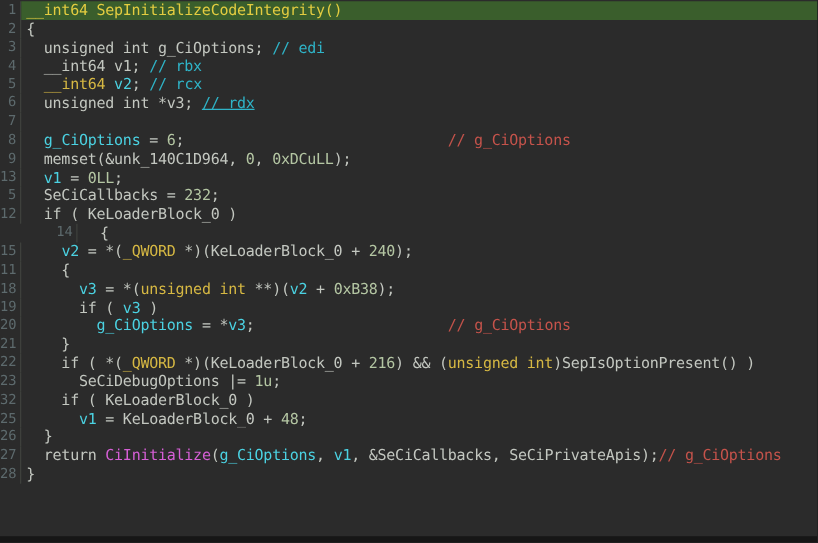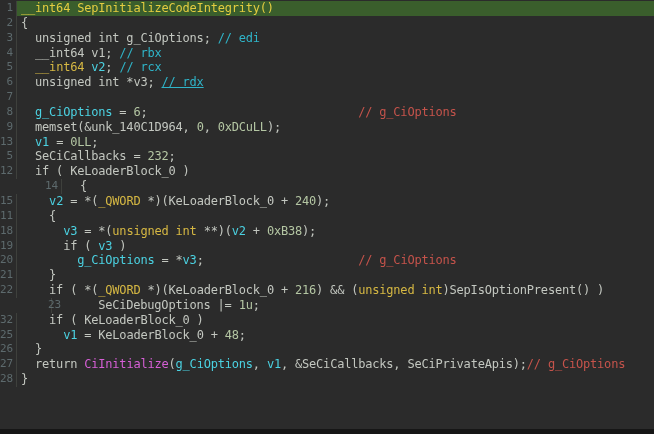--- a/index.html
+++ b/index.html
@@ -74,21 +74,21 @@
       <div class="row"><span class="ln" style="color: rgb(93, 106, 109); border-right-color: rgb(62, 64, 60);">5</span><span class="lc"><span style="color: rgb(195, 199, 192);">  SeCiCallbacks = </span><span style="color: rgb(180, 198, 163);">232</span><span style="color: rgb(195, 199, 192);">;</span></span></div>
       <div class="row"><span class="ln" style="color: rgb(93, 106, 109); border-right-color: rgb(62, 64, 60);">12</span><span class="lc"><span style="color: rgb(195, 199, 192);">  if ( KeLoaderBlock_0 )</span></span></div>
       <div class="row"><span class="ln" style="color: rgb(93, 106, 109); border-right-color: rgb(62, 64, 60); margin-left: 45px;">14</span><span class="lc"><span style="color: rgb(195, 199, 192);">  {</span></span></div>
       <div class="row"><span class="ln" style="color: rgb(93, 106, 109); border-right-color: rgb(62, 64, 60);">15</span><span class="lc"><span style="color: rgb(195, 199, 192);">    </span><span style="color: rgb(75, 210, 226);">v2</span><span style="color: rgb(195, 199, 192);"> = *(</span><span style="color: rgb(214, 184, 67);">_QWORD</span><span style="color: rgb(195, 199, 192);"> *)(KeLoaderBlock_0 + </span><span style="color: rgb(180, 198, 163);">240</span><span style="color: rgb(195, 199, 192);">);</span></span></div>
       <div class="row"><span class="ln" style="color: rgb(93, 106, 109); border-right-color: rgb(62, 64, 60);">11</span><span class="lc"><span style="color: rgb(195, 199, 192);">    {</span></span></div>
       <div class="row"><span class="ln" style="color: rgb(93, 106, 109); border-right-color: rgb(62, 64, 60);">18</span><span class="lc"><span style="color: rgb(195, 199, 192);">      </span><span style="color: rgb(75, 210, 226);">v3</span><span style="color: rgb(195, 199, 192);"> = *(</span><span style="color: rgb(214, 184, 67);">unsigned int</span><span style="color: rgb(195, 199, 192);"> **)(</span><span style="color: rgb(75, 210, 226);">v2</span><span style="color: rgb(195, 199, 192);"> + </span><span style="color: rgb(180, 198, 163);">0xB38</span><span style="color: rgb(195, 199, 192);">);</span></span></div>
       <div class="row"><span class="ln" style="color: rgb(93, 106, 109); border-right-color: rgb(62, 64, 60);">19</span><span class="lc"><span style="color: rgb(195, 199, 192);">      if ( </span><span style="color: rgb(75, 210, 226);">v3</span><span style="color: rgb(195, 199, 192);"> )</span></span></div>
       <div class="row"><span class="ln" style="color: rgb(93, 106, 109); border-right-color: rgb(62, 64, 60);">20</span><span class="lc"><span style="color: rgb(195, 199, 192);">        </span><span style="color: rgb(75, 210, 226);">g_CiOptions</span><span style="color: rgb(195, 199, 192);"> = *</span><span style="color: rgb(75, 210, 226);">v3</span><span style="color: rgb(195, 199, 192);">;                      </span><span style="color: rgb(197, 83, 75);">// g_CiOptions</span></span></div>
       <div class="row"><span class="ln" style="color: rgb(93, 106, 109); border-right-color: rgb(62, 64, 60);">21</span><span class="lc"><span style="color: rgb(195, 199, 192);">    }</span></span></div>
       <div class="row"><span class="ln" style="color: rgb(93, 106, 109); border-right-color: rgb(62, 64, 60);">22</span><span class="lc"><span style="color: rgb(195, 199, 192);">    if ( *(</span><span style="color: rgb(214, 184, 67);">_QWORD</span><span style="color: rgb(195, 199, 192);"> *)(KeLoaderBlock_0 + </span><span style="color: rgb(180, 198, 163);">216</span><span style="color: rgb(195, 199, 192);">) &amp;&amp; (</span><span style="color: rgb(214, 184, 67);">unsigned int</span><span style="color: rgb(195, 199, 192);">)SepIsOptionPresent() )</span></span></div>
-      <div class="row"><span class="ln" style="color: rgb(93, 106, 109); border-right-color: rgb(62, 64, 60); padding-left: 48px;">23</span><span class="lc"><span style="color: rgb(195, 199, 192);">      SeCiDebugOptions |= </span><span style="color: rgb(180, 198, 163);">1u</span><span style="color: rgb(195, 199, 192);">;</span></span></div>
+      <div class="row"><span class="ln" style="color: rgb(93, 106, 109); border-right-color: rgb(62, 64, 60);">23</span><span class="lc"><span style="color: rgb(195, 199, 192);">      SeCiDebugOptions |= </span><span style="color: rgb(180, 198, 163);">1u</span><span style="color: rgb(195, 199, 192);">;</span></span></div>
       <div class="row"><span class="ln" style="color: rgb(93, 106, 109); border-right-color: rgb(62, 64, 60);">32</span><span class="lc"><span style="color: rgb(195, 199, 192);">    if ( KeLoaderBlock_0 )</span></span></div>
       <div class="row"><span class="ln" style="color: rgb(93, 106, 109); border-right-color: rgb(62, 64, 60);">25</span><span class="lc"><span style="color: rgb(195, 199, 192);">      </span><span style="color: rgb(75, 210, 226);">v1</span><span style="color: rgb(195, 199, 192);"> = KeLoaderBlock_0 + </span><span style="color: rgb(180, 198, 163);">48</span><span style="color: rgb(195, 199, 192);">;</span></span></div>
       <div class="row"><span class="ln" style="color: rgb(93, 106, 109); border-right-color: rgb(62, 64, 60); text-align: center;">26</span><span class="lc"><span style="color: rgb(195, 199, 192);">  }</span></span></div>
       <div class="row"><span class="ln" style="color: rgb(93, 106, 109); border-right-color: rgb(62, 64, 60);">27</span><span class="lc"><span style="color: rgb(195, 199, 192);">  return </span><span style="color: rgb(214, 95, 214);">CiInitialize</span><span style="color: rgb(195, 199, 192);">(</span><span style="color: rgb(75, 210, 226);">g_CiOptions</span><span style="color: rgb(195, 199, 192);">, </span><span style="color: rgb(75, 210, 226);">v1</span><span style="color: rgb(195, 199, 192);">, &amp;SeCiCallbacks, SeCiPrivateApis);</span><span style="color: rgb(197, 83, 75);">// g_CiOptions</span></span></div>
       <div class="row"><span class="ln" style="color: rgb(93, 106, 109); border-right-color: rgb(62, 64, 60);">28</span><span class="lc"><span style="color: rgb(195, 199, 192);">}</span></span></div>
     </div>
   <div class="bottom-edge"></div>
 </div>
 
 </body></html>

